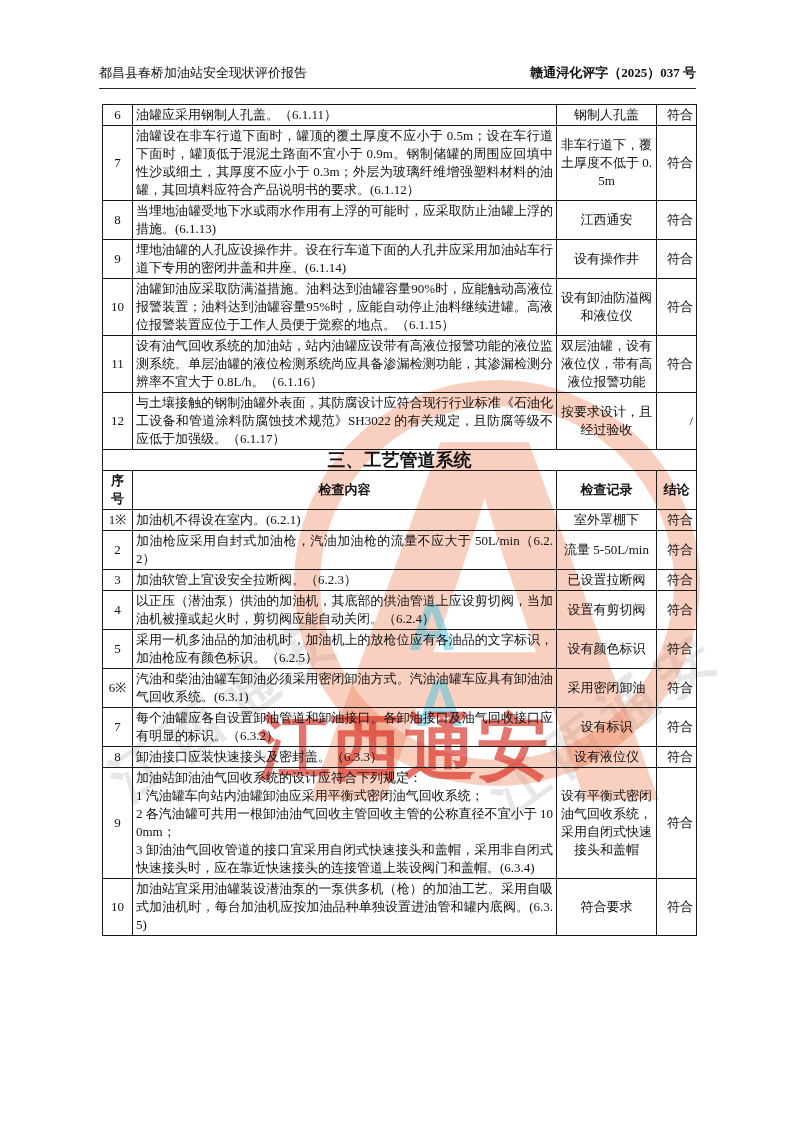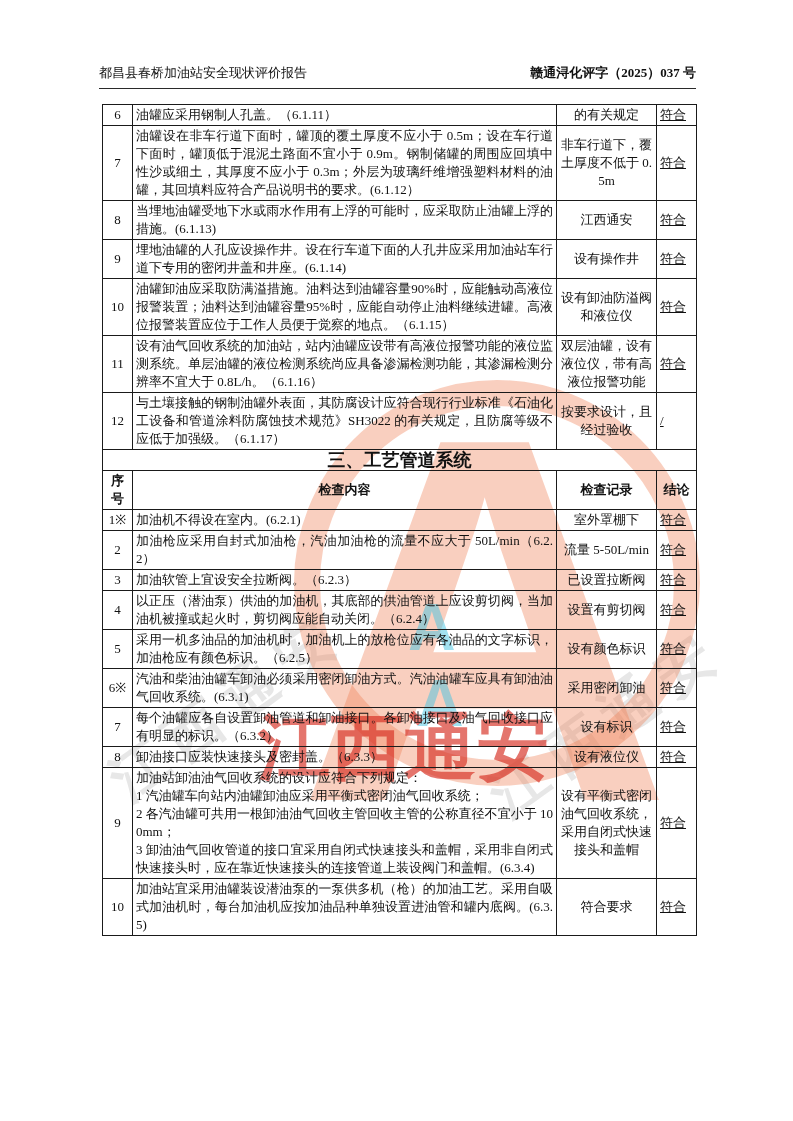--- a/index.html
+++ b/index.html
@@ -26,21 +26,21 @@
                border-bottom:1px solid #2a2a2a;padding-bottom:6px;}
   .page-header .right{font-weight:bold;}
 
   table.insp{position:absolute;left:102px;top:104px;width:594px;border-collapse:collapse;
              table-layout:fixed;font-size:13px;background:transparent;}
   table.insp td{border:1px solid #1a1a1a;padding:1px 3px;line-height:18px;
                 vertical-align:middle;word-break:break-all;}
   td.c-no{text-align:center;padding:1px 0;}
   td.c-content{text-align:justify;white-space:pre-line;}
   td.c-record{text-align:center;white-space:pre-line;}
-  td.c-result{text-align:left;text-decoration:underline;}
+  td.c-result{text-align:right;}
   td.c-section{text-align:center;font-weight:bold;font-size:18px;border-left:1px solid #1a1a1a;
                border-right:1px solid #1a1a1a;padding:2px 0;}
   tr.head td{text-align:center;font-weight:bold;}
   td.emph{font-weight:normal;}
 
   .page-footer{position:absolute;left:0;right:0;top:1044px;text-align:center;font-size:13px;}
 </style>
 </head>
 <body>
 
@@ -70,21 +70,21 @@
           <col style="width:30px">
           <col style="width:424px">
           <col style="width:100px">
           <col style="width:40px">
         </colgroup>
 
       <tbody>
       <tr>
         <td class="c-no">6</td>
         <td class="c-content">油罐应采用钢制人孔盖。（6.1.11）</td>
-        <td class="c-record">的有关规定</td>
+        <td class="c-record">钢制人孔盖</td>
         <td class="c-result">符合</td>
       </tr>
       <tr>
         <td class="c-no">7</td>
         <td class="c-content">油罐设在非车行道下面时，罐顶的覆土厚度不应小于 0.5m；设在车行道下面时，罐顶低于混泥土路面不宜小于 0.9m。钢制储罐的周围应回填中性沙或细土，其厚度不应小于 0.3m；外层为玻璃纤维增强塑料材料的油罐，其回填料应符合产品说明书的要求。(6.1.12）</td>
         <td class="c-record">非车行道下，覆土厚度不低于 0.5m</td>
         <td class="c-result">符合</td>
       </tr>
       <tr>
         <td class="c-no">8</td>

